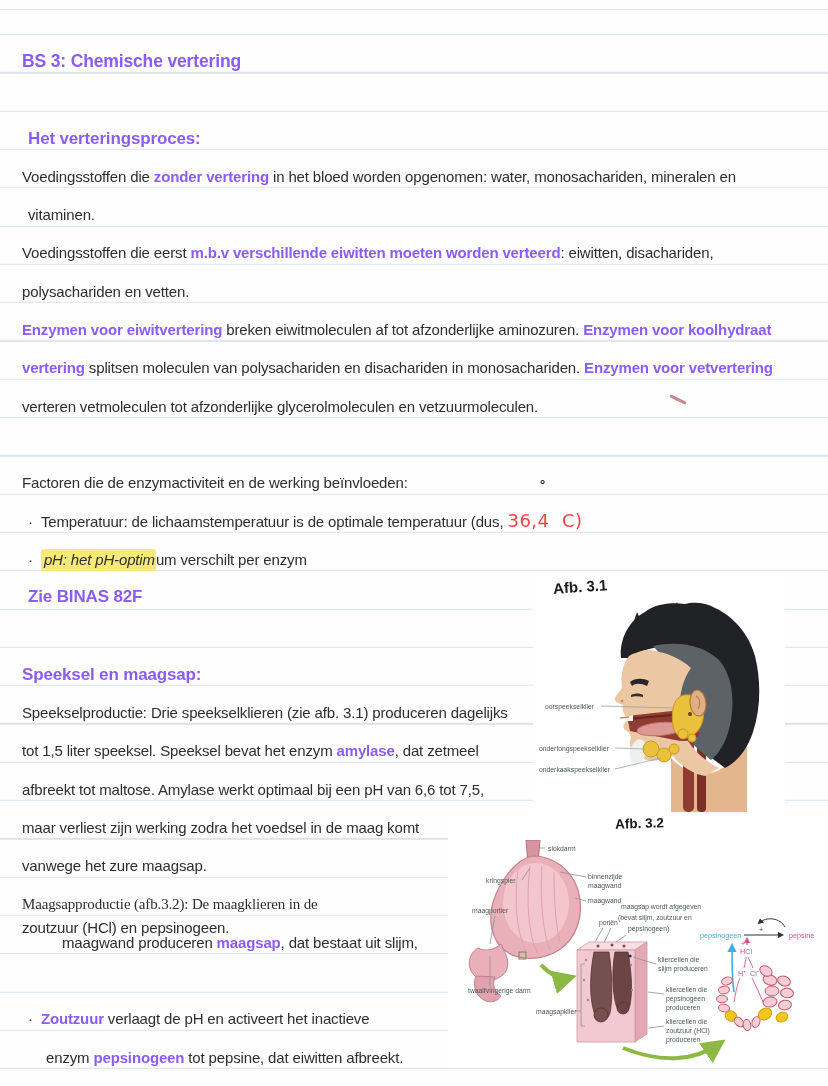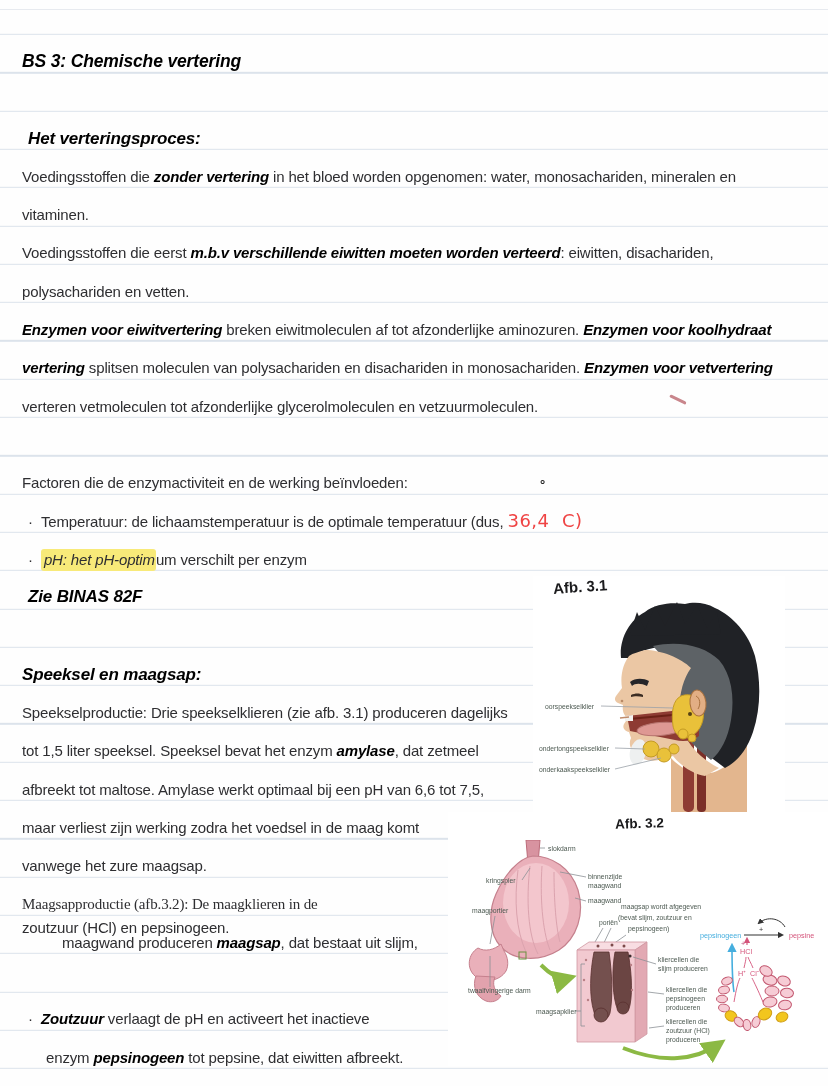--- a/index.html
+++ b/index.html
@@ -5,21 +5,21 @@
   html,body{margin:0;padding:0;background:#ffffff;}
   #page{position:relative;width:828px;height:1086px;background:#fefefe;overflow:hidden;
         font-family:"Liberation Sans",sans-serif;}
   .rules{position:absolute;inset:0;
      background-image:repeating-linear-gradient(to bottom,
         rgba(0,0,0,0) 0px, rgba(0,0,0,0) 37.1px, #dce3eb 37.1px, #dce3eb 38.3px);
      background-position:0 -3.2px;}
   .topline{position:absolute;left:0;right:0;top:9px;height:1px;background:#e7eaef;}
   .tline{position:absolute;white-space:nowrap;font-size:15px;line-height:24px;
          color:#2e2e31;letter-spacing:-0.15px;z-index:5;}
-  .tline .b{font-weight:700;color:#000000;font-style:italic;}
+  .tline .b{font-weight:700;color:#8b5cf6;}
   .tline.h1{font-size:17.5px;line-height:26px;}
   .tline.h2{font-size:17px;line-height:26px;}
   .tline .hl{background:#f8ea79;border-radius:3px;padding:2px 1px 3px 3px;font-style:italic;}
   .tline .big{font-family:"DejaVu Sans",sans-serif;font-size:18px;letter-spacing:.5px;color:#ef4444;}
   .tline.deg{font-size:13px;font-weight:700;color:#222;}
   .pen-stroke{position:absolute;left:669px;top:398px;width:18px;height:3px;
      background:#c9868c;border-radius:3px 3px 2px 2px;transform:rotate(26deg);z-index:6;}
   .fig{position:absolute;background:#ffffff;z-index:2;}
   #fig1{left:533px;top:576px;width:252px;height:236px;}
   #fig2{left:448px;top:812px;width:380px;height:254px;}
@@ -197,21 +197,21 @@
 
       <path d="M93,125 C104,136 114,140 121,138" stroke="#8cb944" stroke-width="4" fill="none" marker-end="url(#mg)"></path>
       <path d="M175,208 C215,224 248,220 271,204" stroke="#8cb944" stroke-width="4" fill="none" marker-end="url(#mg)"></path>
     </svg>
   </div>
 
   <div id="notes">
       <div class="tline h1" style="left: 22px; top: 48px;"><span class="b">BS 3: Chemische vertering</span></div>
       <div class="tline h2" style="left: 28px; top: 126px;"><span class="b">Het verteringsproces:</span></div>
       <div class="tline" style="left: 22px; top: 165px;"><span>Voedingsstoffen die </span><span class="b">zonder vertering</span><span> in het bloed worden opgenomen: water, monosachariden, mineralen en</span></div>
-      <div class="tline" style="left: 22px; top: 203px;"><span>vitaminen.</span></div>
+      <div class="tline" style="left: 28px; top: 203px;"><span>vitaminen.</span></div>
       <div class="tline" style="left: 22px; top: 241px; text-align: center;"><span>Voedingsstoffen die eerst </span><span class="b">m.b.v verschillende eiwitten moeten worden verteerd</span><span>: eiwitten, disachariden,</span></div>
       <div class="tline" style="left: 22px; top: 280px;"><span>polysachariden en vetten.</span></div>
       <div class="tline" style="left: 22px; top: 318px;"><span class="b">Enzymen voor eiwitvertering</span><span> breken eiwitmoleculen af tot afzonderlijke aminozuren. </span><span class="b">Enzymen voor koolhydraat</span></div>
       <div class="tline" style="left: 22px; top: 356px;"><span class="b">vertering</span><span> splitsen moleculen van polysachariden en disachariden in monosachariden. </span><span class="b">Enzymen voor vetvertering</span></div>
       <div class="tline" style="left: 22px; top: 395px;"><span>verteren vetmoleculen tot afzonderlijke glycerolmoleculen en vetzuurmoleculen.</span></div>
       <div class="tline" style="left: 22px; top: 471px;"><span>Factoren die de enzymactiviteit en de werking beïnvloeden:</span></div>
       <div class="tline" style="left: 28px; top: 509px;"><span>·&nbsp;&nbsp;</span><span>Temperatuur: de lichaamstemperatuur is de optimale temperatuur (dus, </span><span class="big">36,4&nbsp;&nbsp;C)</span></div>
       <div class="tline" style="left: 28px; top: 548px;"><span>·&nbsp;&nbsp;</span><span class="hl">pH: het pH-optim</span><span>um verschilt per enzym</span></div>
       <div class="tline h2" style="left: 28px; top: 584px;"><span class="b">Zie BINAS 82F</span></div>
       <div class="tline h2" style="left: 22px; top: 662px;"><span class="b">Speeksel en maagsap:</span></div>

